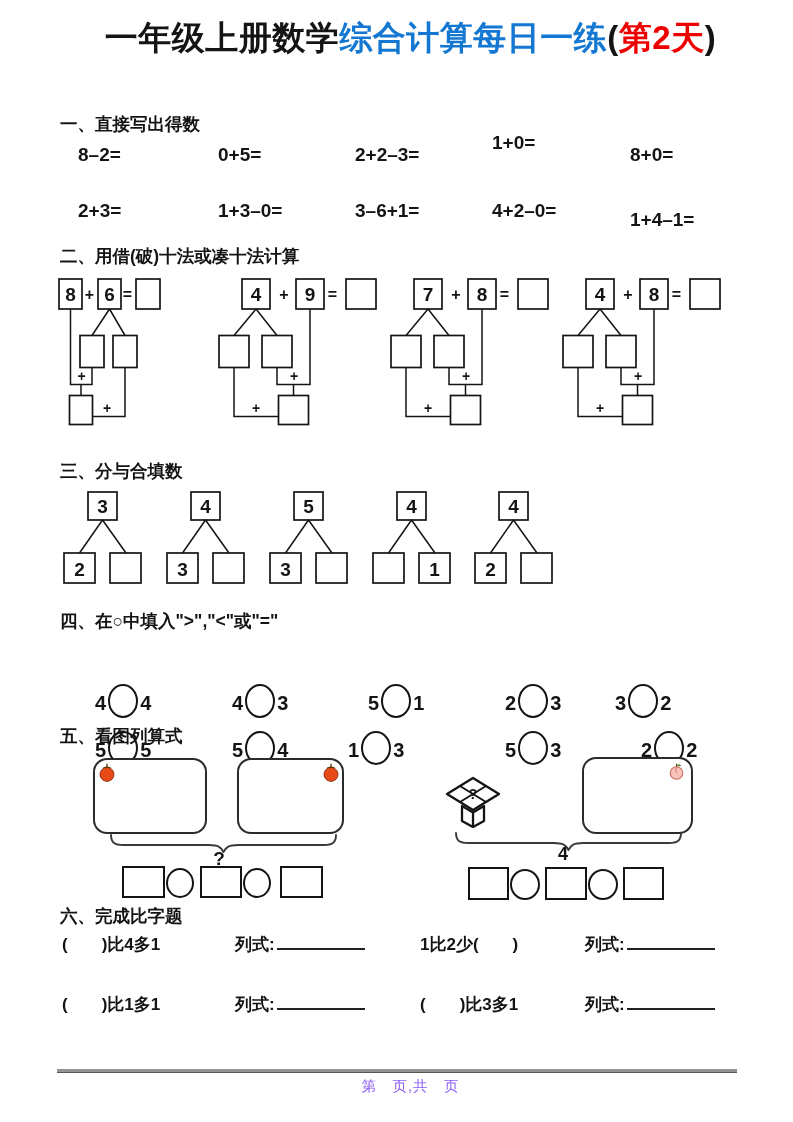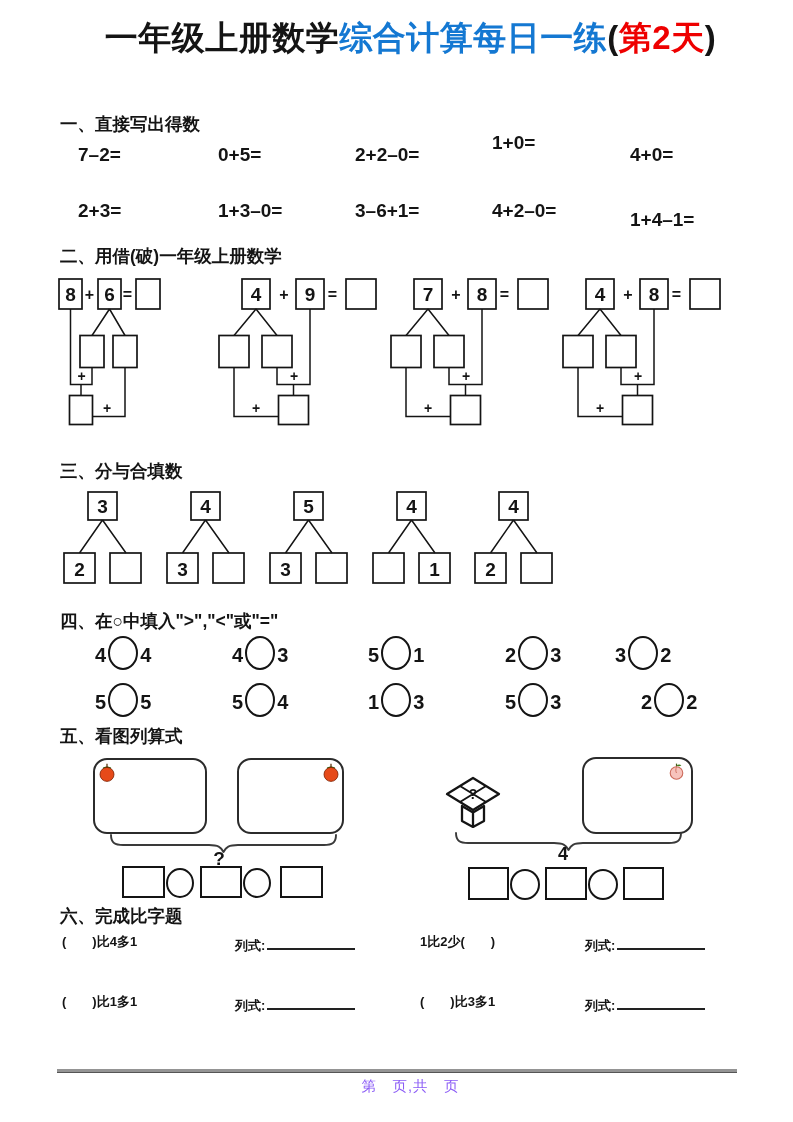--- a/index.html
+++ b/index.html
@@ -6,58 +6,58 @@
   .page{position:relative;width:793px;height:1122px;background:#fff;overflow:hidden;
         font-family:"Liberation Sans",sans-serif;color:#141414;padding-left:28px;}
   .abs{position:absolute;}
   .title{top:16px;left:0;width:100%;text-align:center;font-size:33px;font-weight:900;letter-spacing:.5px;white-space:nowrap;}
   .title .blue{color:#1478d2;}
   .title .red{color:#ee0000;}
   .info{top:76px;left:113px;font-size:17px;font-weight:bold;white-space:nowrap;}
   .blank{display:inline-block;width:66px;height:17px;border-bottom:2px solid #141414;margin:0 13px 0 4px;}
   .h{font-size:17.5px;font-weight:bold;white-space:nowrap;}
   .eq{font-size:19px;font-weight:600;white-space:nowrap;}
-  .cmp{font-size:20px;font-weight:600;white-space:nowrap;}
+  .cmp{font-size:20px;font-weight:600;white-space:nowrap;margin-top:48px;}
   .cmp-circle{display:inline-block;width:26px;height:30px;border:2px solid #141414;border-radius:50%;vertical-align:-8px;margin:0 2px;}
   .rbox{border:2.4px solid #2b2b2b;border-radius:14px;background:#fff;}
   .tsq{border:2.2px solid #141414;background:#fff;}
   .tci{border:2.2px solid #141414;border-radius:50%;background:#fff;}
-  .s6t{font-size:13px;font-weight:600;white-space:nowrap;}
+  .s6t{font-size:17px;font-weight:600;white-space:nowrap;}
   .fblank{display:inline-block;width:88px;height:15px;border-bottom:2px solid #222;margin-left:2px;}
   .qmark{font-size:19px;font-weight:600;text-align:center;width:30px;}
   .footer-line{left:57px;top:1069px;width:680px;height:2.5px;background:#949494;border-bottom:1.5px solid #555;}
   .footer-text{left:0;top:1077px;width:100%;text-align:center;font-size:14.5px;font-weight:500;color:#8b5cf6;letter-spacing:1px;}
   svg text{font-family:"Liberation Sans",sans-serif;fill:#141414;}
   svg .bx{fill:none;stroke:#141414;stroke-width:1.7px;}
   svg .ln{fill:none;stroke:#141414;stroke-width:1.5px;}
   svg .num{font-size:19px;font-weight:600;text-anchor:middle;}
   svg .op{font-size:16px;font-weight:600;text-anchor:middle;}
   svg .sp{font-size:14px;font-weight:600;text-anchor:middle;}
 </style>
 </head>
 <body>
 
 <div class="page">
 
   <div class="abs title"><span>一年级上册数学</span><span class="blue">综合计算每日一练</span><span>(</span><span class="red">第2天</span><span>)</span></div>
 
 
   <div class="abs h" style="left:60px;top:112px">一、直接写出得数</div>
-  <span class="abs eq" style="left:78px;top:144px">7–2=</span>
+  <span class="abs eq" style="left:78px;top:144px">8–2=</span>
   <span class="abs eq" style="left:218px;top:144px">0+5=</span>
-  <span class="abs eq" style="left:355px;top:144px">2+2–0=</span>
+  <span class="abs eq" style="left:355px;top:144px">2+2–3=</span>
   <span class="abs eq" style="left:492px;top:132px">1+0=</span>
-  <span class="abs eq" style="left:630px;top:144px">4+0=</span>
+  <span class="abs eq" style="left:630px;top:144px">8+0=</span>
   <span class="abs eq" style="left:78px;top:200px">2+3=</span>
   <span class="abs eq" style="left:218px;top:200px">1+3–0=</span>
   <span class="abs eq" style="left:355px;top:200px">3–6+1=</span>
   <span class="abs eq" style="left:492px;top:200px">4+2–0=</span>
   <span class="abs eq" style="left:630px;top:209px">1+4–1=</span>
 
-  <div class="abs h" style="left:60px;top:244px">二、用借(破)一年级上册数学</div>
+  <div class="abs h" style="left:60px;top:244px">二、用借(破)十法或凑十法计算</div>
 
   <svg class="abs" style="left:58px;top:278px" width="104" height="152" viewBox="0 0 104 152">
     <rect class="bx" x="1" y="1" width="23" height="30"></rect>
     <text class="num" x="12.5" y="22.5">8</text>
     <text class="op" x="31.5" y="22">+</text>
     <rect class="bx" x="40" y="1" width="23" height="30"></rect>
     <text class="num" x="51.5" y="22.5">6</text>
     <text class="op" x="69.5" y="22">=</text>
     <rect class="bx" x="78" y="1" width="24" height="30"></rect>
     <path class="ln" d="M51.5,31 L34,57.5 M51.5,31 L67,57.5"></path>
@@ -177,21 +177,21 @@
   </svg>
 
   <div class="abs h" style="left:60px;top:609px">四、在○中填入"&gt;","&lt;"或"="</div>
   <div class="abs cmp" style="left:95px;top:636px"><span>4</span><span class="cmp-circle"></span><span>4</span></div>
   <div class="abs cmp" style="left:232px;top:636px"><span>4</span><span class="cmp-circle"></span><span>3</span></div>
   <div class="abs cmp" style="left:368px;top:636px"><span>5</span><span class="cmp-circle"></span><span>1</span></div>
   <div class="abs cmp" style="left:505px;top:636px"><span>2</span><span class="cmp-circle"></span><span>3</span></div>
   <div class="abs cmp" style="left:615px;top:636px"><span>3</span><span class="cmp-circle"></span><span>2</span></div>
   <div class="abs cmp" style="left:95px;top:683px"><span>5</span><span class="cmp-circle"></span><span>5</span></div>
   <div class="abs cmp" style="left:232px;top:683px"><span>5</span><span class="cmp-circle"></span><span>4</span></div>
-  <div class="abs cmp" style="left:368px;top:683px"><span>1</span><span class="cmp-circle"></span><span>3</span></div>
+  <div class="abs cmp" style="left:348px;top:683px"><span>1</span><span class="cmp-circle"></span><span>3</span></div>
   <div class="abs cmp" style="left:505px;top:683px"><span>5</span><span class="cmp-circle"></span><span>3</span></div>
   <div class="abs cmp" style="left:641px;top:683px"><span>2</span><span class="cmp-circle"></span><span>2</span></div>
 
   <div class="abs h" style="left:60px;top:724px">五、看图列算式</div>
 
   <div class="abs rbox" style="left:93px;top:758px;width:110px;height:72px"></div>
   <div class="abs rbox" style="left:237px;top:758px;width:103px;height:72px"></div>
 
   <svg class="abs" style="left:98px;top:763px" width="18" height="19" viewBox="0 0 18 19">
     <polygon points="9,3.2 13.2,4.6 11,7.4 9,5.6 7,7.4 4.8,4.6" fill="#2f6b14"></polygon>

